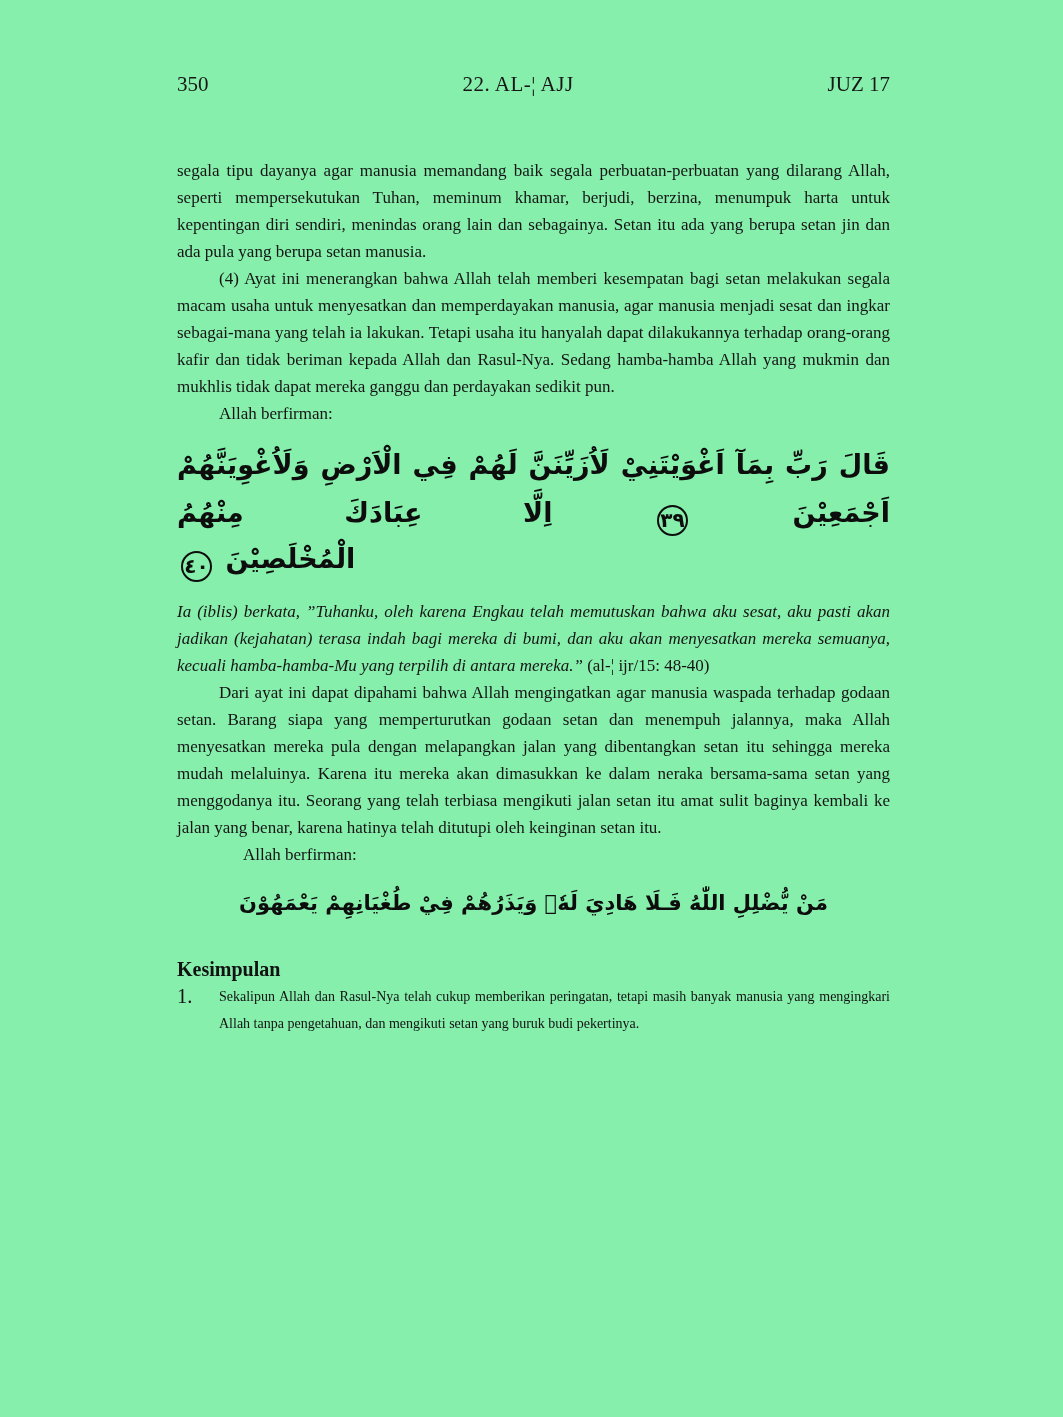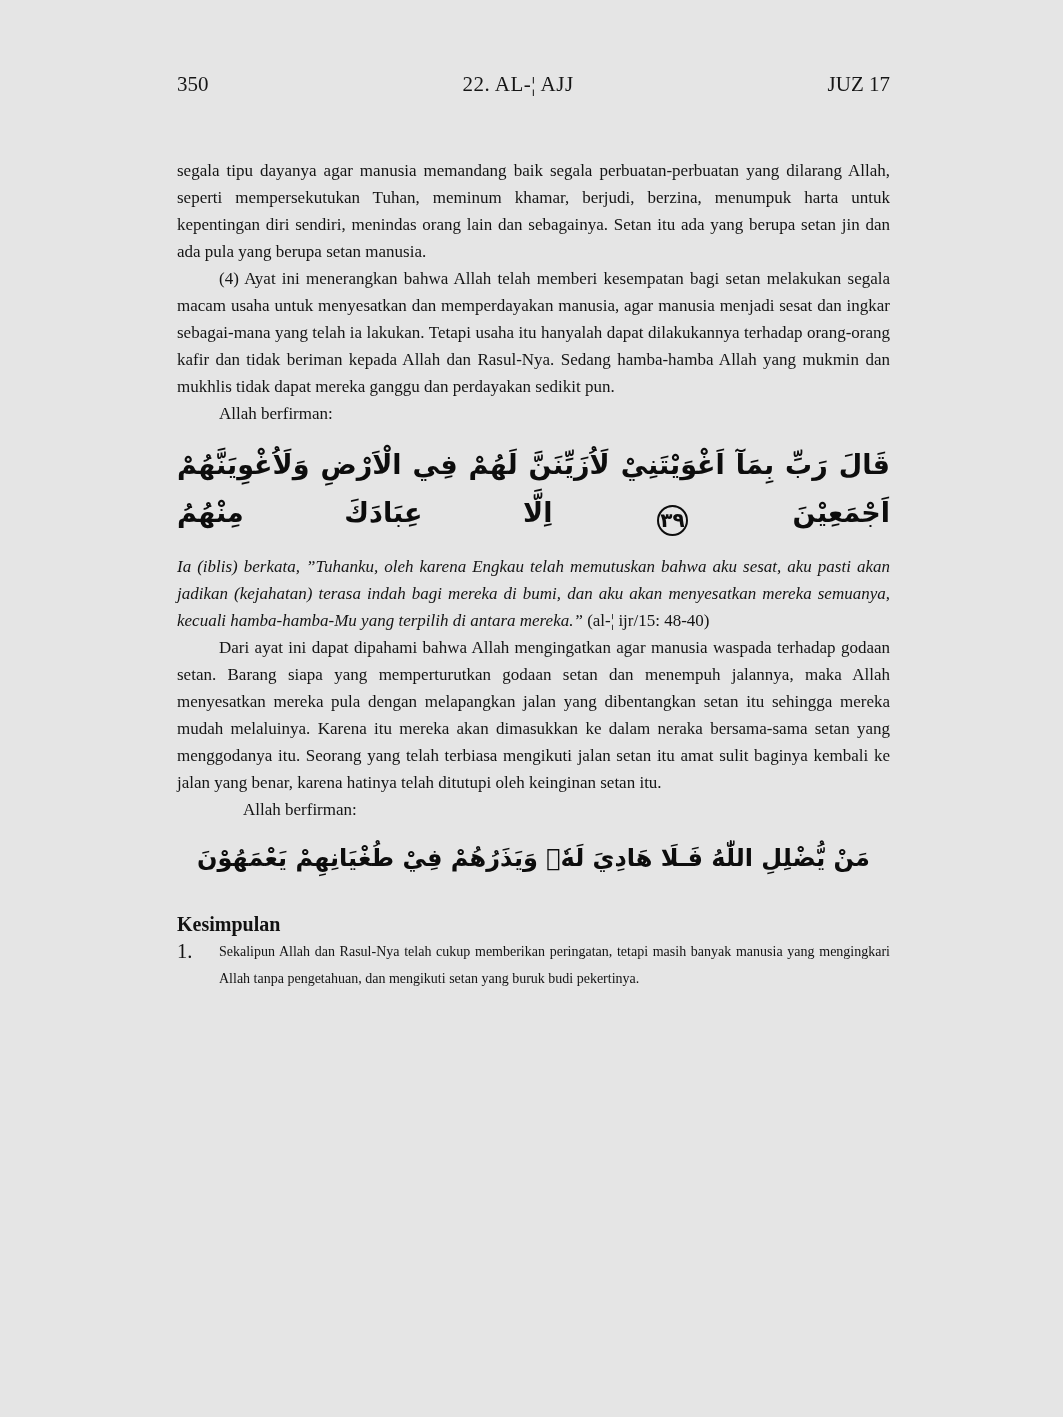--- a/index.html
+++ b/index.html
@@ -4,21 +4,21 @@
 <style>
   html, body {
     margin: 0;
     padding: 0;
     background: #ffffff;
   }
   .page {
     position: relative;
     width: 1063px;
     height: 1417px;
-    background: #e5e5e5;
+    background: #86efac;
     color: #121212;
     font-family: "Liberation Serif", serif;
     overflow: hidden;
   }
   .running-header {
     position: absolute;
     top: 72px;
     left: 177px;
     width: 713px;
     display: flex;
@@ -63,21 +63,21 @@
     line-height: 48px;
   }
   .arabic-line-2 {
     text-align: left; 
     line-height: 44px;
   }
   .arabic-centered {
     direction: rtl;
     font-family: "DejaVu Sans", sans-serif;
     font-weight: bold;
-    font-size: 24px;
+    font-size: 21px;
     color: #0d0d0d;
     text-align: center;
     line-height: 46px;
     margin: 12px 0 14px 0;
   }
   .ayah-num {
     display: inline-flex;
     align-items: center;
     justify-content: center;
     width: 27px;
@@ -136,20 +136,24 @@
     <p class="body-text indent">(4) Ayat ini menerangkan bahwa Allah telah memberi kesempatan bagi setan melakukan segala macam usaha untuk menyesatkan dan memperdayakan manusia, agar manusia menjadi sesat dan ingkar sebagai-mana yang telah ia lakukan. Tetapi usaha itu hanyalah dapat dilakukannya terhadap orang-orang kafir dan tidak beriman kepada Allah dan Rasul-Nya. Sedang hamba-hamba Allah yang mukmin dan mukhlis tidak dapat mereka ganggu dan perdayakan sedikit pun.</p>
 
     <p class="body-text indent">Allah berfirman:</p>
 
     <div class="arabic-block">
       <div class="arabic-line-1">
         <span>قَالَ رَبِّ بِمَآ اَغْوَيْتَنِيْ لَاُزَيِّنَنَّ لَهُمْ فِي الْاَرْضِ وَلَاُغْوِيَنَّهُمْ اَجْمَعِيْنَ</span>
         <span class="ayah-num">٣٩</span>
         <span>اِلَّا عِبَادَكَ مِنْهُمُ</span>
       </div>
+      <div class="arabic-line-2">
+        <span>الْمُخْلَصِيْنَ</span>
+        <span class="ayah-num">٤٠</span>
+      </div>
     </div>
 
     <p class="body-text italic"><span>Ia (iblis) berkata, ”Tuhanku, oleh karena Engkau telah memutuskan bahwa aku sesat, aku pasti akan jadikan (kejahatan) terasa indah bagi mereka di bumi, dan aku akan menyesatkan mereka semuanya, kecuali hamba-hamba-Mu yang terpilih di antara mereka.”</span> <span class="upright">(al-¦ ijr/15: 48-40)</span></p>
 
     <p class="body-text indent">Dari ayat ini dapat dipahami bahwa Allah mengingatkan agar manusia waspada terhadap godaan setan. Barang siapa yang memperturutkan godaan setan dan menempuh jalannya, maka Allah menyesatkan mereka pula dengan melapangkan jalan yang dibentangkan setan itu sehingga mereka mudah melaluinya. Karena itu mereka akan dimasukkan ke dalam neraka bersama-sama setan yang menggodanya itu. Seorang yang telah terbiasa mengikuti jalan setan itu amat sulit baginya kembali ke jalan yang benar, karena hatinya telah ditutupi oleh keinginan setan itu.</p>
 
     <p class="body-text indent-lg">Allah berfirman:</p>
 
     <div class="arabic-centered">مَنْ يُّضْلِلِ اللّٰهُ فَـلَا هَادِيَ لَهٗۖ وَيَذَرُهُمْ فِيْ طُغْيَانِهِمْ يَعْمَهُوْنَ</div>
 

